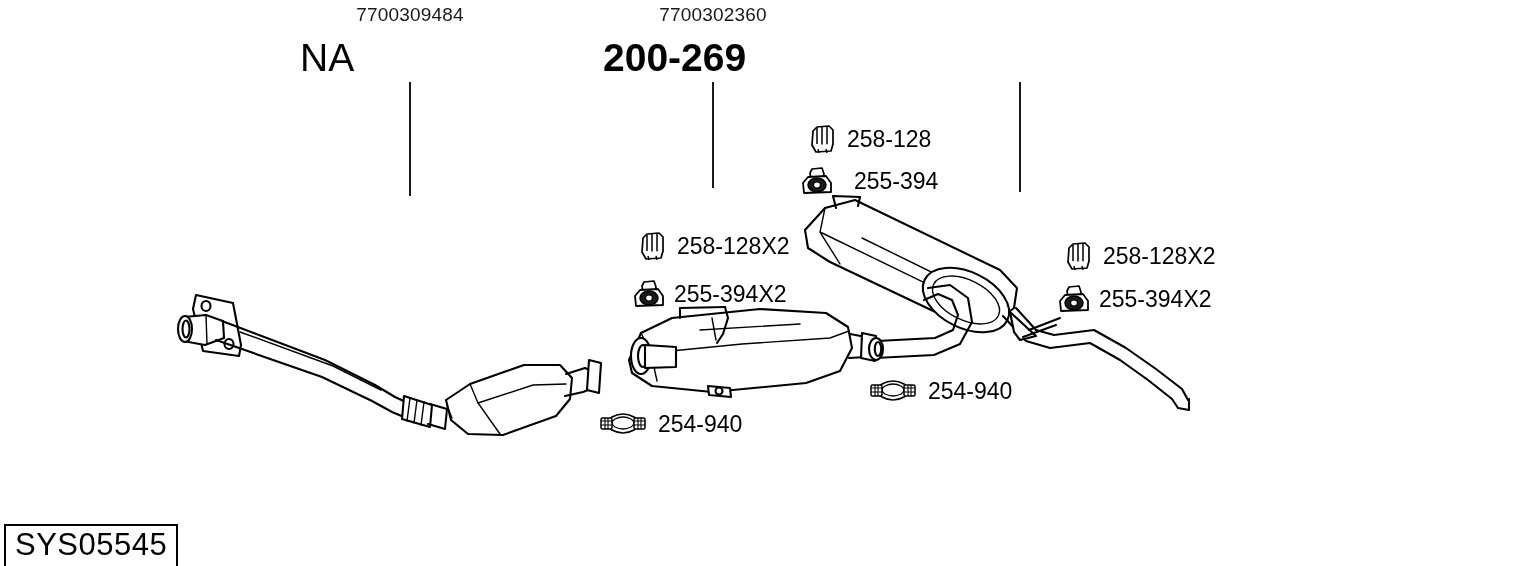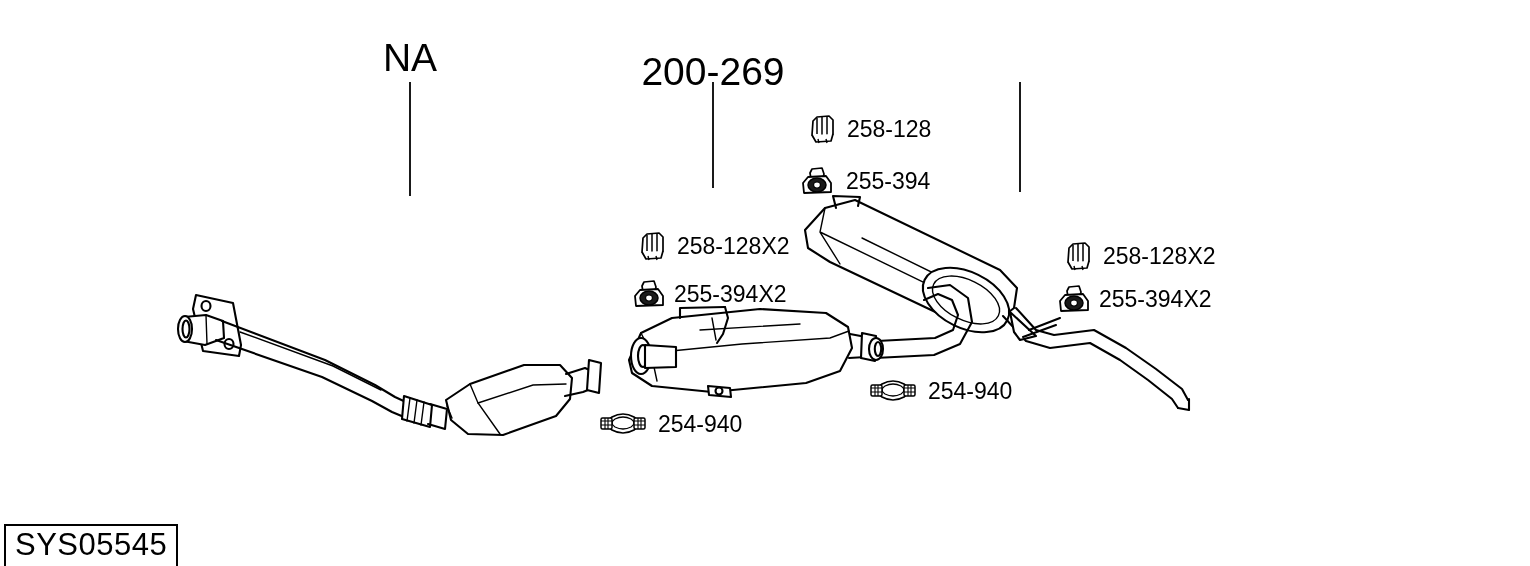--- a/index.html
+++ b/index.html
@@ -25,21 +25,21 @@
     font-size: 19px;
     letter-spacing: 0.2px;
     white-space: nowrap;
     text-align: center;
     line-height: 1;
     color: #1a1a1a;
   }
   .grp-code {
     font-size: 39px;
     white-space: nowrap;
-    text-align: center;
+    text-align: left;
     line-height: 1;
     color: #000000;
   }
   .leader {
     width: 2px;
     background: #1a1a1a;
   }
 
   
   .callout {
@@ -182,46 +182,48 @@
       <path class="dwg-line" d="M1016,308 L1036,330 L1054,335 L1094,330 L1126,348
                L1156,369 L1182,389 L1188,400"></path>
       <path class="dwg-line" d="M1178,408 L1189,410 L1189,399"></path>
 
       <path class="dwg-outline" d="M1010,312 L1036,336 L1020,340 L1014,332 Z"></path>
       <path class="dwg-line" d="M1029,330 L1060,318"></path>
       <path class="dwg-line" d="M1023,337 L1056,325"></path>
     </g>
   </svg>
 
+  <div class="abs grp-part-no" style="left:300px; top:5px; width:220px;">7700309484</div>
   <div class="abs grp-code" style="left:300px; top:38px; width:220px;">NA</div>
   <div class="abs leader" style="left:409px; top:82px; height:114px;"></div>
 
-  <div class="abs grp-code" style="left:603px; top:52px; width:220px;">200-269</div>
+  <div class="abs grp-part-no" style="left:603px; top:5px; width:220px;">7700302360</div>
+  <div class="abs grp-code" style="left:603px; top:38px; width:220px;font-weight:bold;">200-269</div>
   <div class="abs leader" style="left:712px; top:82px; height:106px;"></div>
 
   <div class="abs leader" style="left:1019px; top:82px; height:110px;"></div>
 
-  <div class="abs callout" style="left:808px; top:114px;justify-content:space-between;">
+  <div class="abs callout" style="left:808px; top:124px;justify-content:space-between;">
     <svg class="ico" width="30" height="31" viewBox="0 0 30 31">
       <path d="M5,7 L9,3 L21,2 L25,6 L25,20 L22,24 L7,25 L4,21 Z" fill="#fff" stroke="#000" stroke-width="1.7" stroke-linejoin="round"></path>
       <path d="M9,4 L9,20 M14,3 L14,21 M19,2 L19,21" fill="none" stroke="#000" stroke-width="1.5"></path>
       <path d="M4,21 L8,28 L23,27 L25,20" fill="#fff" stroke="#000" stroke-width="1.7" stroke-linejoin="round"></path>
       <path d="M10,25 L11,29 M18,25 L19,29" stroke="#000" stroke-width="1.4"></path>
     </svg>
     <span class="txt" style="margin-left:9px;">258-128</span>
   </div>
 
   <div class="abs callout" style="left:800px; top:166px;">
     <svg class="ico" width="34" height="31" viewBox="0 0 34 31">
       <path d="M12,3 L22,2 L24,8 L23,12 L11,13 L10,7 Z" fill="#fff" stroke="#000" stroke-width="1.7" stroke-linejoin="round"></path>
       <path d="M8,11 L26,10 L31,17 L31,26 L4,27 L3,17 Z" fill="#fff" stroke="#000" stroke-width="1.8" stroke-linejoin="round"></path>
       <ellipse cx="17" cy="19" rx="9" ry="7" fill="#1a1a1a" stroke="#000" stroke-width="1.5"></ellipse>
       <ellipse cx="17" cy="19" rx="3.4" ry="3" fill="#fff" stroke="#000" stroke-width="1.2"></ellipse>
     </svg>
-    <span class="txt" style="margin-left:12px;">255-394</span>
+    <span class="txt" style="margin-left:20px;">255-394</span>
   </div>
 
   <div class="abs callout" style="left:638px; top:231px;">
     <svg class="ico" width="30" height="31" viewBox="0 0 30 31">
       <path d="M5,7 L9,3 L21,2 L25,6 L25,20 L22,24 L7,25 L4,21 Z" fill="#fff" stroke="#000" stroke-width="1.7" stroke-linejoin="round"></path>
       <path d="M9,4 L9,20 M14,3 L14,21 M19,2 L19,21" fill="none" stroke="#000" stroke-width="1.5"></path>
       <path d="M4,21 L8,28 L23,27 L25,20" fill="#fff" stroke="#000" stroke-width="1.7" stroke-linejoin="round"></path>
       <path d="M10,25 L11,29 M18,25 L19,29" stroke="#000" stroke-width="1.4"></path>
     </svg>
     <span class="txt" style="margin-left:9px;">258-128X2</span>

